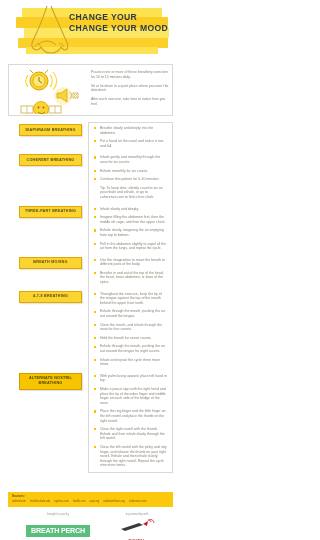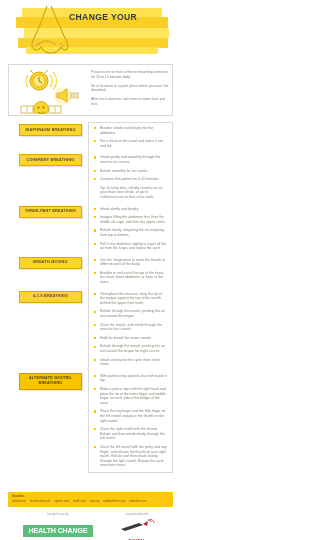--- a/index.html
+++ b/index.html
@@ -111,20 +111,21 @@
         <path d="M23 2 C20 10 17 20 12 30 C8 38 6 42 10 45 C13 47 16 45 17 43
                  C19 47 23 49 27 49 C31 49 35 47 37 43 C38 45 41 47 43 45
                  C45 42 43 38 40 32 C36 22 30 10 27 2" fill="none" stroke="#c9a227" stroke-width="1.1"></path>
         <path d="M14 41 C17 38 20 37 23 37 C26 37 29 38 32 41" fill="none" stroke="#c9a227" stroke-width="1"></path>
         <path d="M11 43 C12 40 14 39 16 40" fill="none" stroke="#c9a227" stroke-width=".9"></path>
         <path d="M35 40 C37 39 39 40 40 43" fill="none" stroke="#c9a227" stroke-width=".9"></path>
       </svg>
     </div>
     <div class="title">
       <span>CHANGE YOUR</span>
+      <span>CHANGE YOUR MOOD</span>
     </div>
   </div>
 
   <div class="intro">
     <div class="intro-icons">
       <svg viewBox="0 0 74 46" width="74" height="46">
         <g>
           <circle cx="24" cy="13" r="9" fill="#FBD42F" stroke="#d6a400" stroke-width="1"></circle>
           <circle cx="24" cy="13" r="6" fill="#FDE87E" stroke="#d6a400" stroke-width=".7"></circle>
           <path d="M24 9 L24 13 L27 15" stroke="#8a6d00" stroke-width=".9" fill="none"></path>
@@ -254,21 +255,21 @@
       <span>health.com</span>
       <span>aarp.org</span>
       <span>rodalewellness.org</span>
       <span>coherence.com</span>
     </div>
   </div>
 
   <div class="footer">
     <div class="f-left">
       <div class="f-cap">brought to you by</div>
-      <div class="perch">HEALTH CHANGE</div>
+      <div class="perch">BREATH PERCH</div>
     </div>
     <div class="f-right">
       <div class="f-cap">in partnership with</div>
       <svg viewBox="0 0 40 14" width="40" height="14">
         <path d="M4 10 L22 4 L26 6 L8 12 Z" fill="#3b3b3b"></path>
         <path d="M26 5 L31 2 L30 7 Z" fill="#C81D25"></path>
         <path d="M31 1 C33 1 34 2 34 3" stroke="#C81D25" stroke-width="1" fill="none"></path>
         <path d="M32 0 C35 0 37 2 37 4" stroke="#C81D25" stroke-width=".8" fill="none"></path>
       </svg>
       <div class="brand2">DIGITAL</div>

